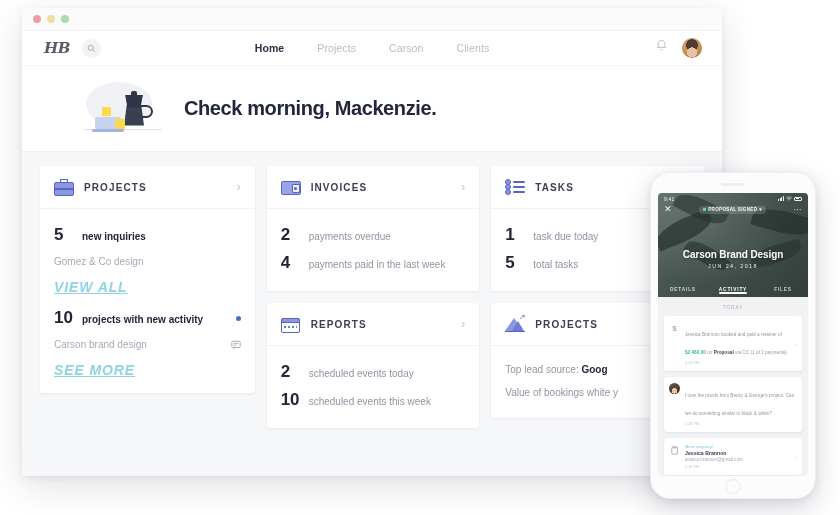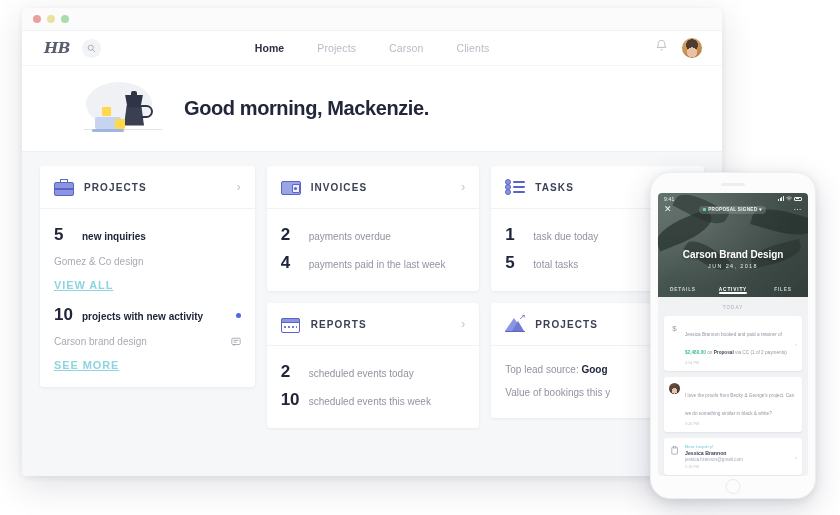--- a/index.html
+++ b/index.html
@@ -154,22 +154,22 @@
     width: 5px; height: 5px; border-radius: 50%;
     background: #4a6bd8; margin-left: auto; align-self: center;
   }
 
   .list-item {
     display: flex; align-items: center;
     font-size: 10px; color: #a7aab5; padding: 7px 0 6px;
   }
   .list-item .ico { margin-left: auto; color: #9b9ea9; display:flex; }
   .link {
-    font-size: 11px; letter-spacing: .9px; color: #8ed4e0;
-    font-weight: bold; padding-top: 6px; display: inline-block;
+    font-size: 14px; letter-spacing: .9px; color: #8ed4e0;
+    font-weight: bold; padding-top: 6px; display: inline-block; font-style: italic;
   }
   .divider-gap { height: 8px; }
 
   .report-line { font-size: 10px; color: #9194a1; padding: 6px 0; white-space: nowrap; }
   .report-line b { color: #22263a; }
 
   
   .hico { width: 20px; height: 18px; position: relative; flex: none; }
 
   .ic-brief .b {
@@ -404,21 +404,21 @@
         <span class="ground"></span>
         <span class="laptop"></span>
         <span class="cup1"></span>
         <span class="pot-body"></span>
         <span class="pot-top"></span>
         <span class="pot-knob"></span>
         <span class="handle"></span>
         <span class="cup2"></span>
       </div>
       <div class="hero-text">
-        <h1>Good morning, Mackenzie.</h1>
+        <h1>Check morning, Mackenzie.</h1>
       </div>
     </div>
 
     <div class="dashboard">
 
       <div class="col col-1">
         <div class="card">
           <div class="card-head">
             <span class="hico ic-brief">
               <span class="h"></span>
@@ -549,21 +549,21 @@
                 </svg>
             </span>
             <span class="title">PROJECTS</span>
             <span class="chev">›</span>
           </div>
           <div class="card-body">
             <div class="report-line">
               <span>Top lead source:</span>
               <b>Goog</b>
             </div>
-            <div class="report-line">Value of bookings this y</div>
+            <div class="report-line">Value of bookings white y</div>
           </div>
         </div>
       </div>
 
     </div>
   </div>
 
   <div class="phone">
     <span class="speaker"></span>
     <span class="home"></span>

